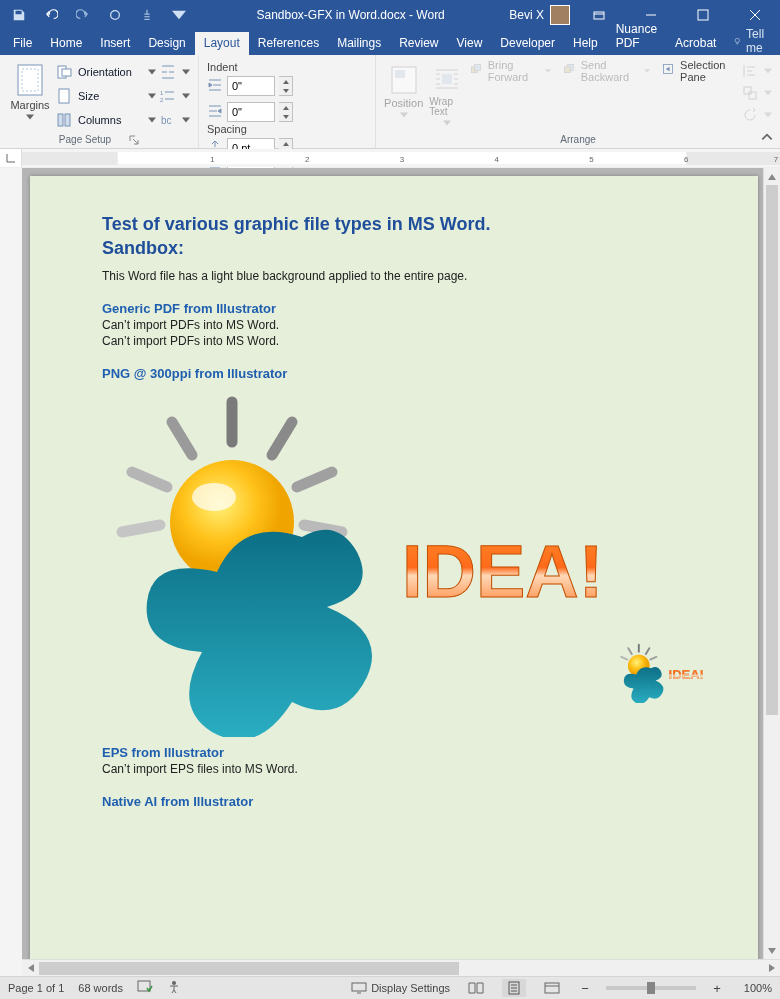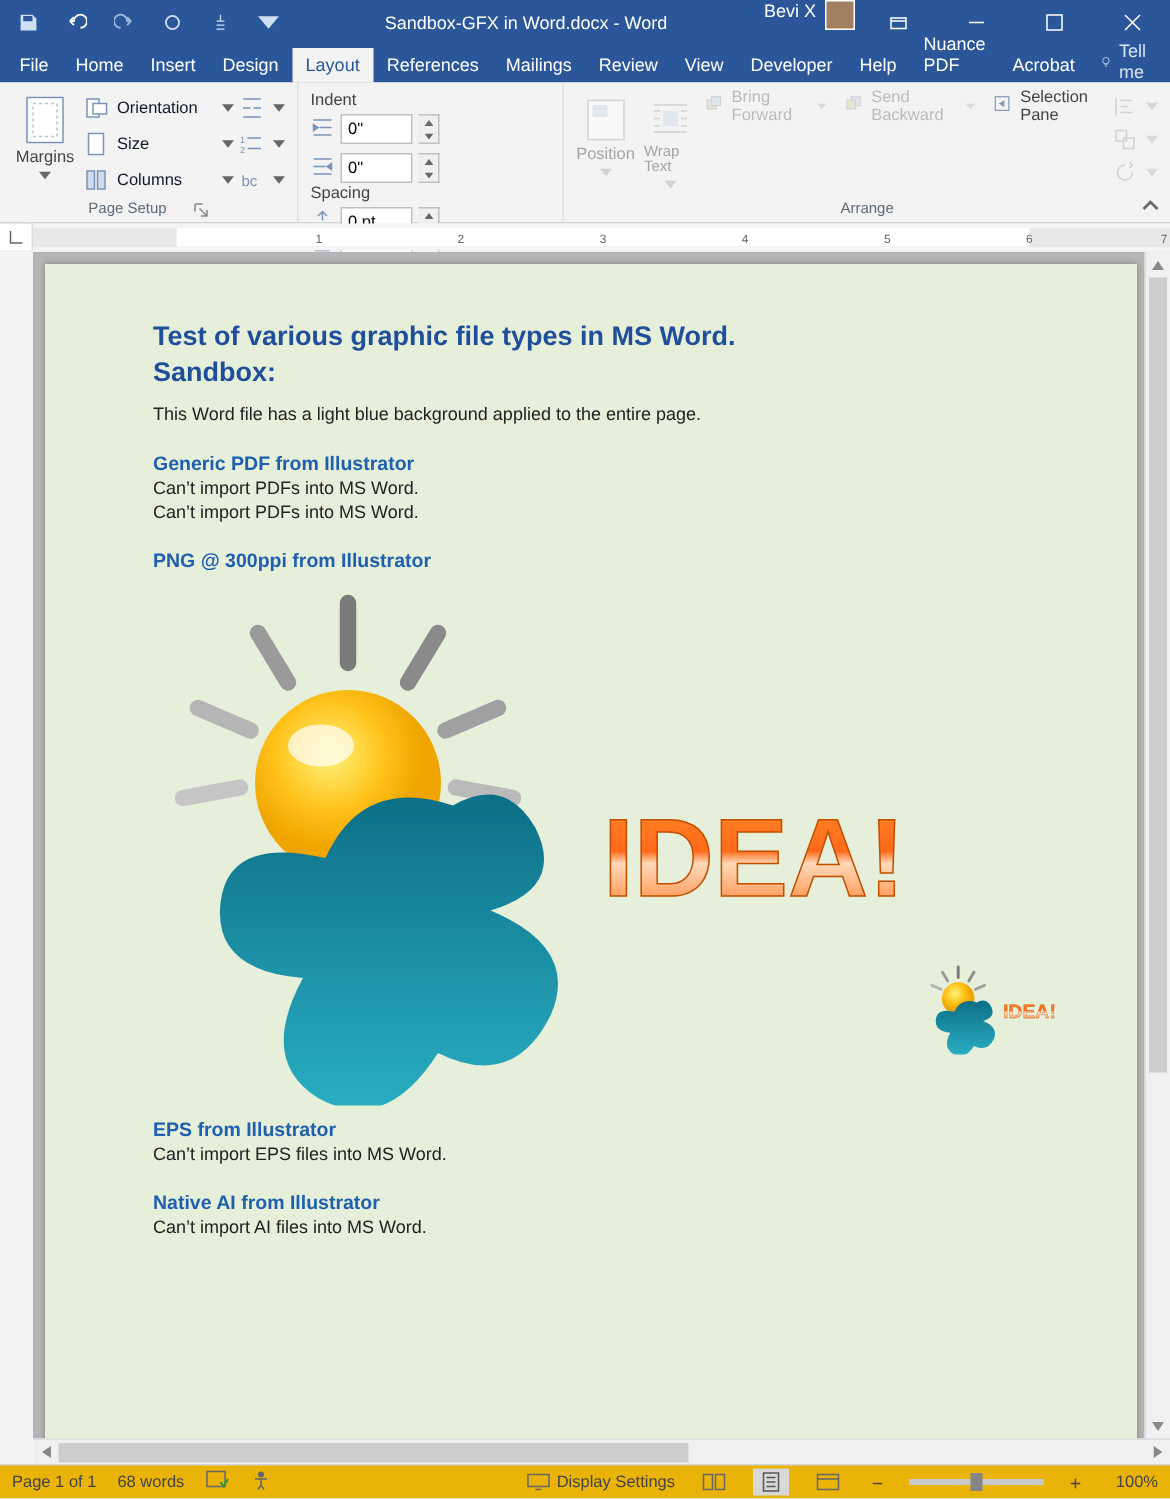--- a/index.html
+++ b/index.html
@@ -4,21 +4,21 @@
 <style>
   * { box-sizing: border-box; margin: 0; padding: 0; font-family: "Segoe UI", Arial, sans-serif; }
   body { width: 780px; height: 999px; background: #fff; overflow: hidden; font-size: 12px; }
 
   
   .titlebar { height: 30px; background: #2b579a; color: #fff; display: flex; align-items: center; }
   .qa-left { display: flex; align-items: center; gap: 6px; padding-left: 6px; }
   .qabtn { width: 26px; height: 24px; display: flex; align-items: center; justify-content: center; color: #cfe0f4; }
   .qabtn svg { width: 14px; height: 14px; }
   .titletext { flex: 1; text-align: center; font-size: 12px; color: #fff; }
-  .user-area { display:flex; align-items:flex-start; gap:6px; padding-right:2px;}
+  .user-area { display:flex; align-items:center; gap:6px; padding-right:2px;}
   .user-name { font-size:12px; }
   .avatar { width:20px; height:20px; background:#a08060; border:1px solid #fff; }
   .winbtn { width:46px; height:30px; display:flex; align-items:center; justify-content:center; color:#fff;}
   .winbtn svg { width:12px; height:12px; stroke:#fff; fill:none; stroke-width:1;}
 
   
   .ribbon-tabs { height:25px; background:#2b579a; display:flex; align-items:flex-end; color:#fff; padding:0 4px; }
   .rtab { padding:4px 9px 5px; font-size:12px; cursor:default; }
   .rtab.active { background:#f3f3f3; color:#2b579a; }
   .rtab-right { margin-left:auto; display:flex; align-items:center; gap:2px;}
@@ -69,21 +69,21 @@
   
   .h1 { color:#1f4e9b; font-weight:700; font-size:18px; line-height:1.35;}
   .body-text { color:#222; font-size:12px; margin-top:8px;}
   .h2 { color:#1f5fb0; font-weight:700; font-size:13px; margin-top:18px;}
   .h2.tight + .body-text { margin-top:2px;}
   .illus-wrap { position:relative; height:340px; margin-top:6px;}
   .idea-big { position:absolute; left:0; top:0; width:570px;}
   .idea-small { position:absolute; right:-30px; top:255px; width:100px;}
 
   
-  .statusbar { height:23px; background:#eab308; border-top:1px solid #d4d4d4; display:flex; align-items:center; font-size:11px; color:#444; padding:0 8px; gap:14px;}
+  .statusbar { height:23px; background:#e5e5e5; border-top:1px solid #d4d4d4; display:flex; align-items:center; font-size:11px; color:#444; padding:0 8px; gap:14px;}
   .statusbar .spacer { flex:1;}
   .viewbtn { width:24px; height:18px; display:flex; align-items:center; justify-content:center; border:1px solid transparent;}
   .viewbtn.active { background:#d8d8d8; }
   .zoom-slider { width:90px; height:4px; background:#c9c9c9; position:relative;}
   .zoom-slider .tick { position:absolute; left:50%; top:-3px; width:1px; height:10px; background:#888;}
   .zoom-slider .knob { position:absolute; left:50%; top:-4px; width:8px; height:12px; background:#858585; transform:translateX(-50%);}
   .zctl { width:14px; text-align:center; font-size:13px;}
 
   .disabled-grp { opacity:.45; }
 
@@ -546,21 +546,20 @@
           <circle cx="130" cy="135" r="62" fill="url(#bulbg)"></circle>
           <path d="M200 150 q35 -20 55 15 q20 40 -30 55 q60 25 40 70 q-25 50 -75 25 q-35 55 -80 30 q-40 -25 -10 -80 q-60 -5 -55 -50 q5 -45 70 -30 q25 -55 85 -35 z" fill="url(#crossg)"></path>
           <text x="300" y="210" font-family="Arial Black, Arial" font-weight="900" font-size="74" fill="url(#ideag)" stroke="#c24e00" stroke-width="1">IDEA!</text>
         </svg>
       </div>
 
       <div class="h2 tight">EPS from Illustrator</div>
       <div class="body-text" style="margin-top:2px;">Can’t import EPS files into MS Word.</div>
 
       <div class="h2 tight">Native AI from Illustrator</div>
-      <div class="body-text" style="margin-top:2px;">Can’t import AI files into MS Word.</div>
     </div>
 
     <div class="vscroll">
       <div class="arrow">
           <svg width="8" height="6" viewBox="0 0 8 6">
             <path d="M0 6h8L4 0z" fill="#888"></path>
           </svg>
         </div>
       <div class="track">
           <div class="thumb"></div>

